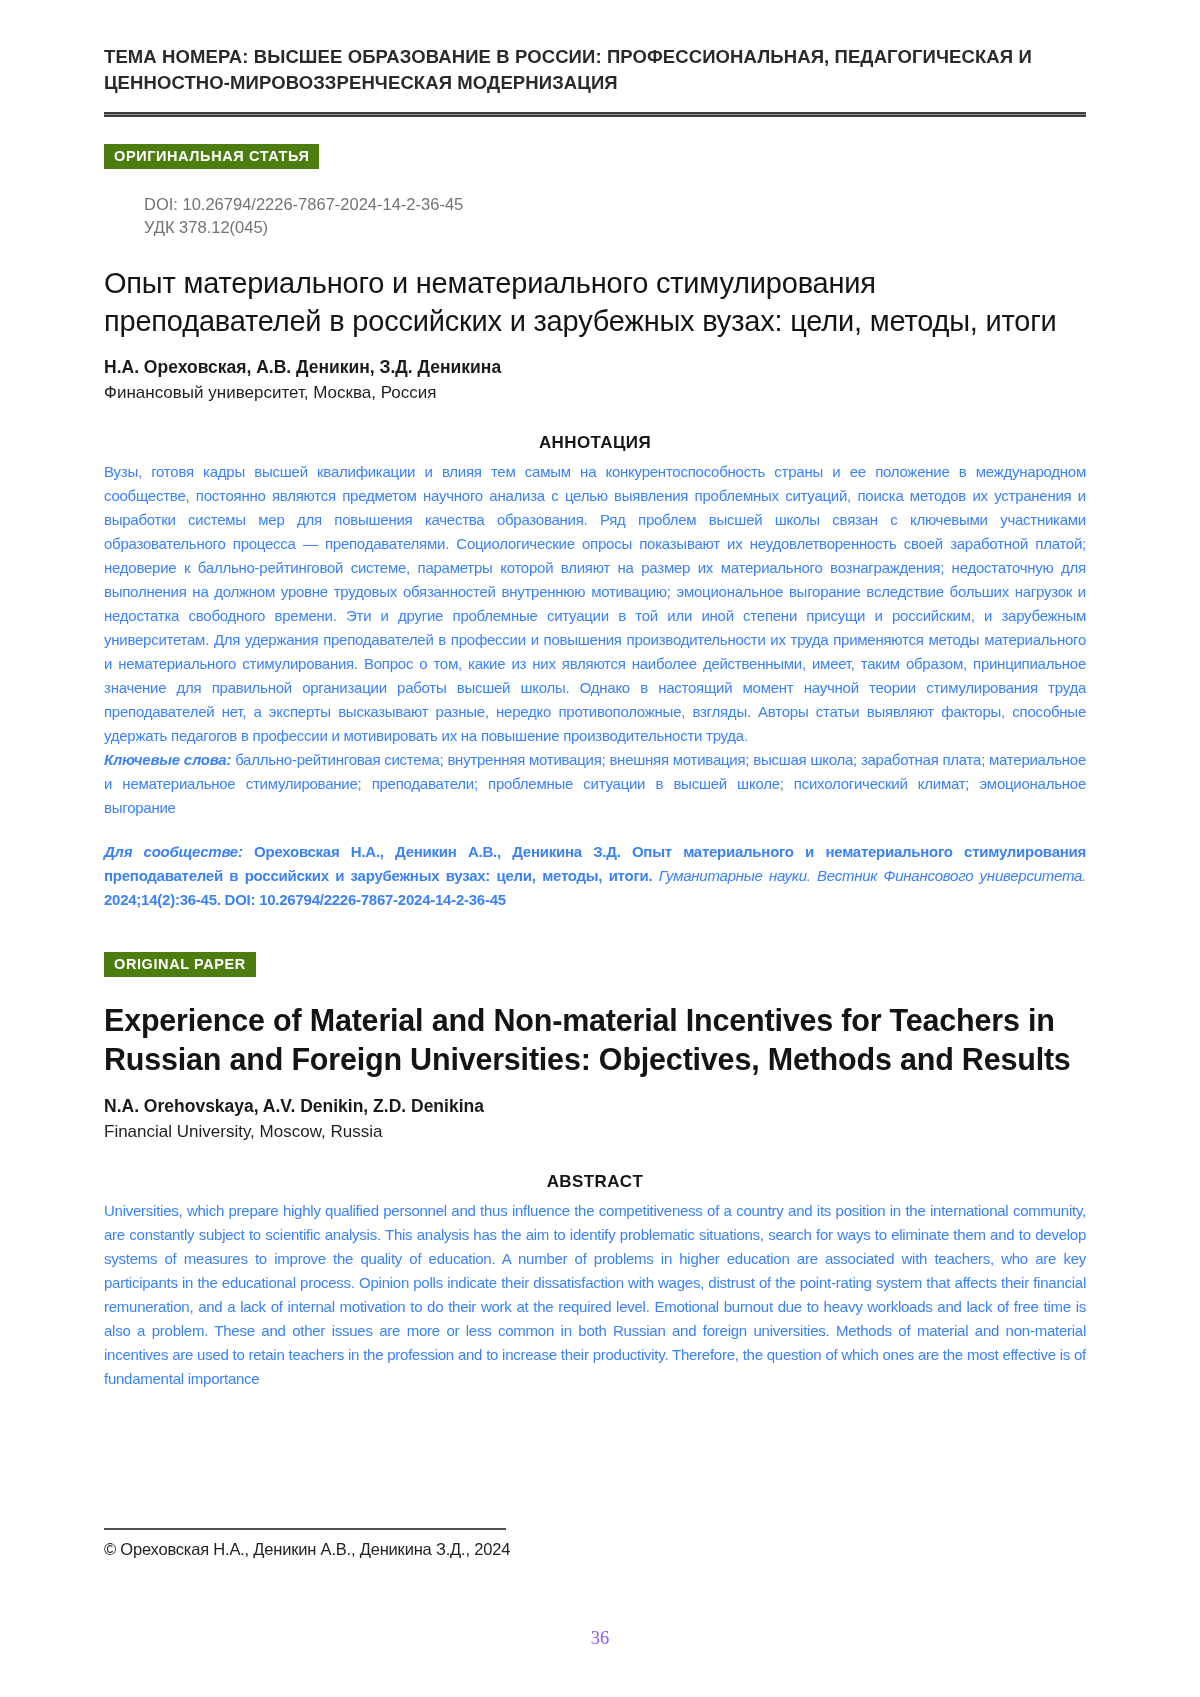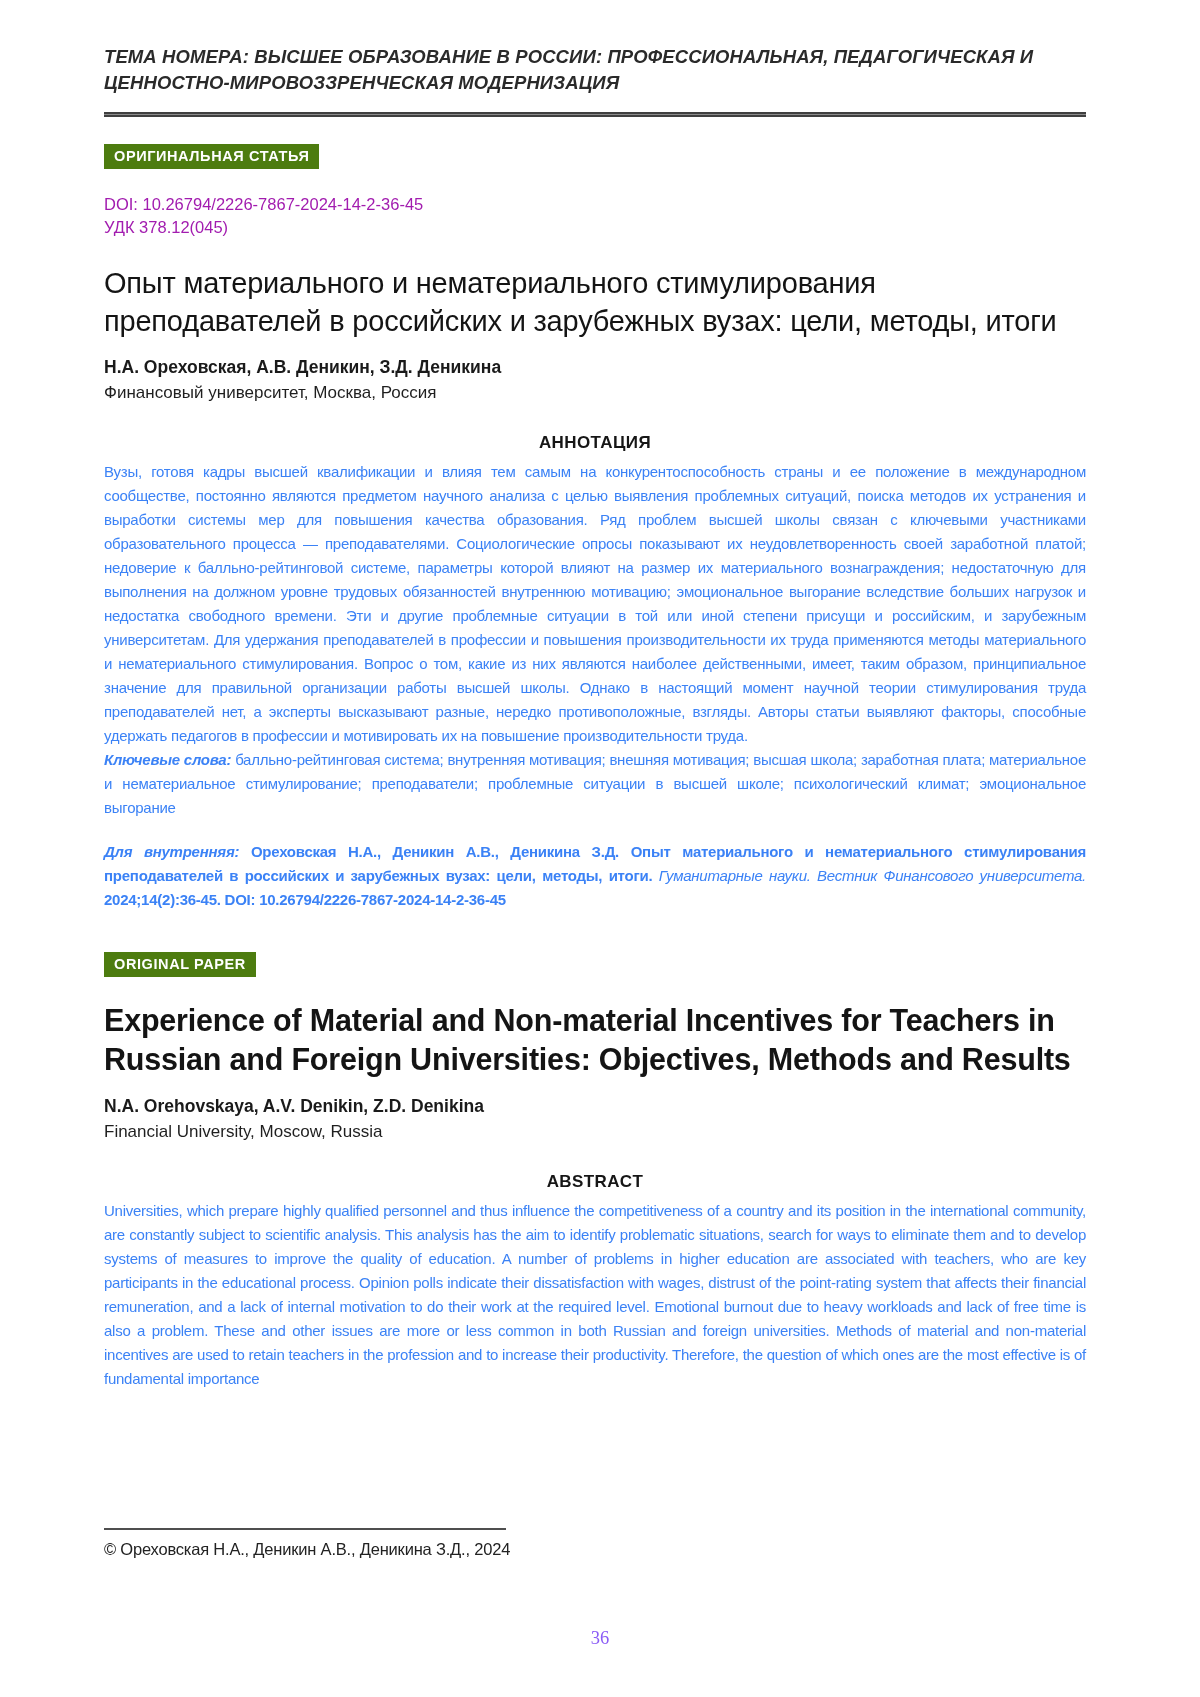--- a/index.html
+++ b/index.html
@@ -14,21 +14,20 @@
     padding: 44px 114px 0 104px;
     overflow: hidden;
   }
   .theme-header {
     font-weight: bold;
     font-size: 18.5px;
     line-height: 1.42;
     letter-spacing: 0.1px;
     color: #2a2a2a;
     text-transform: uppercase;
-    font-style: italic;
   }
   .top-rule {
     margin-top: 15px;
     height: 5px;
     background: #8a8a8a;
     border-top: 2px solid #3f3f3f;
     border-bottom: 2px solid #3f3f3f;
     box-sizing: border-box;
   }
   .badge {
@@ -36,21 +35,21 @@
     background: #4d7c0f;
     color: #ffffff;
     font-weight: bold;
     font-size: 14.5px;
     letter-spacing: 0.6px;
     padding: 4px 10px 5px 10px;
     text-transform: uppercase;
   }
   .badge-ru { margin-top: 27px; }
   .badge-en { margin-top: 10px; }
-  .meta-block { margin-top: 24px; font-size: 16.5px; line-height: 1.42; color: #a21caf; }
+  .meta-block { margin-top: 24px; font-size: 16.5px; line-height: 1.42; color: #737373; margin-left: 40px; }
   .title-ru {
     margin: 26px 0 16px 0;
     font-size: 29px;
     line-height: 1.3;
     font-weight: normal;
     letter-spacing: -0.2px;
     color: #141414;
   }
   .title-en {
     margin: 24px 0 0 0;
@@ -139,21 +138,21 @@
     <div class="section-heading">АННОТАЦИЯ</div>
 
     <div class="body-text">
       <span>Вузы, готовя кадры высшей квалификации и влияя тем самым на конкурентоспособность страны и ее положение в международном сообществе, постоянно являются предметом научного анализа с целью выявления проблемных ситуаций, поиска методов их устранения и выработки системы мер для повышения качества образования. Ряд проблем высшей школы связан с ключевыми участниками образовательного процесса — преподавателями. Социологические опросы показывают их неудовлетворенность своей заработной платой; недоверие к балльно-рейтинговой системе, параметры которой влияют на размер их материального вознаграждения; недостаточную для выполнения на должном уровне трудовых обязанностей внутреннюю мотивацию; эмоциональное выгорание вследствие больших нагрузок и недостатка свободного времени. Эти и другие проблемные ситуации в той или иной степени присущи и российским, и зарубежным университетам. Для удержания преподавателей в профессии и повышения производительности их труда применяются методы материального и нематериального стимулирования. Вопрос о том, какие из них являются наиболее действенными, имеет, таким образом, принципиальное значение для правильной организации работы высшей школы. Однако в настоящий момент научной теории стимулирования труда преподавателей нет, а эксперты высказывают разные, нередко противоположные, взгляды. Авторы статьи выявляют факторы, способные удержать педагогов в профессии и мотивировать их на повышение производительности труда.</span>
       <br>
       <span class="inline-label-bi">Ключевые слова:</span>
       <span>балльно-рейтинговая система; внутренняя мотивация; внешняя мотивация; высшая школа; заработная плата; материальное и нематериальное стимулирование; преподаватели; проблемные ситуации в высшей школе; психологический климат; эмоциональное выгорание</span>
     </div>
 
     <div class="body-text citation-par">
-      <span class="inline-label-bi">Для внутренняя:</span>
+      <span class="inline-label-bi">Для сообществе:</span>
       <span class="seg-bold">Ореховская Н.А., Деникин А.В., Деникина З.Д. Опыт материального и нематериального стимулирования преподавателей в российских и зарубежных вузах: цели, методы, итоги.</span>
       <span class="seg-italic">Гуманитарные науки. Вестник Финансового университета.</span>
       <span class="seg-bold">2024;14(2):36-45. DOI: 10.26794/2226-7867-2024-14-2-36-45</span>
     </div>
   </div>
 
   <div class="en-block-sep">
     <span class="badge badge-en">ORIGINAL PAPER</span>
 
     <h1 class="title-en">Experience of Material and Non-material Incentives for Teachers in Russian and Foreign Universities: Objectives, Methods and Results</h1>

